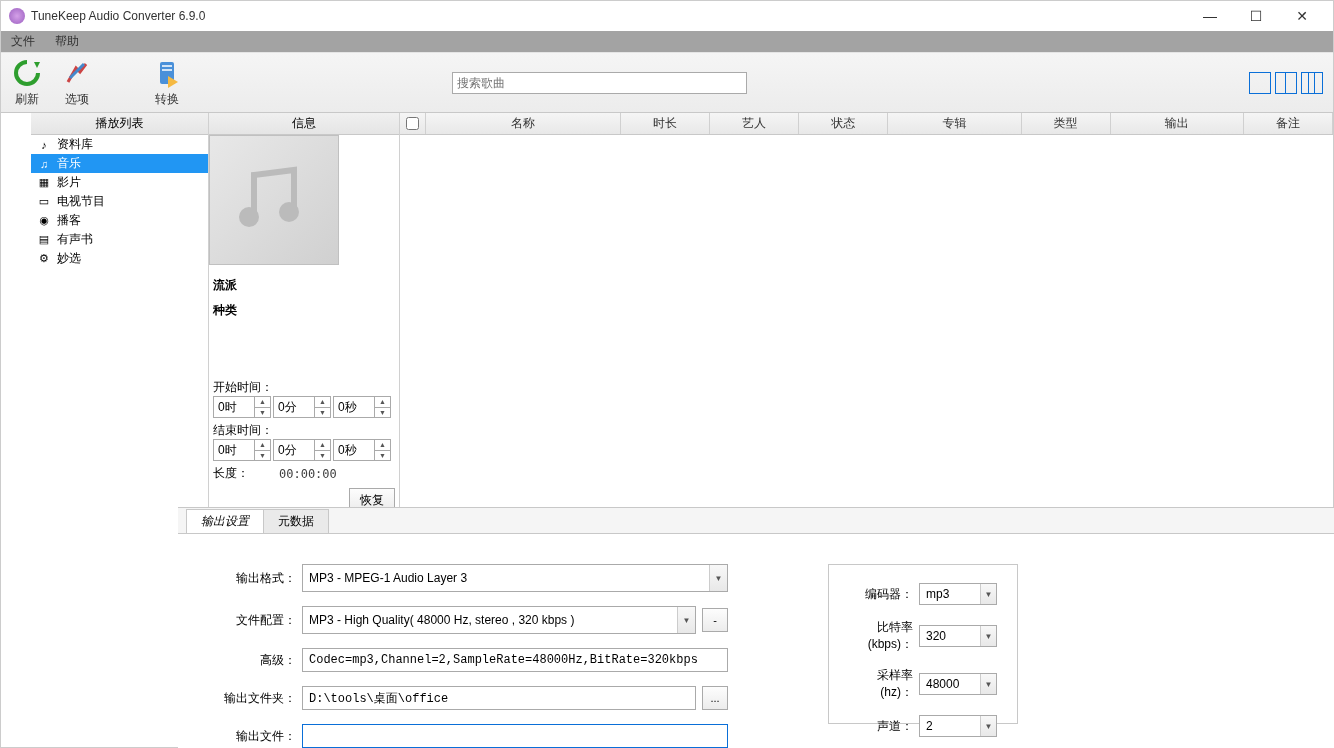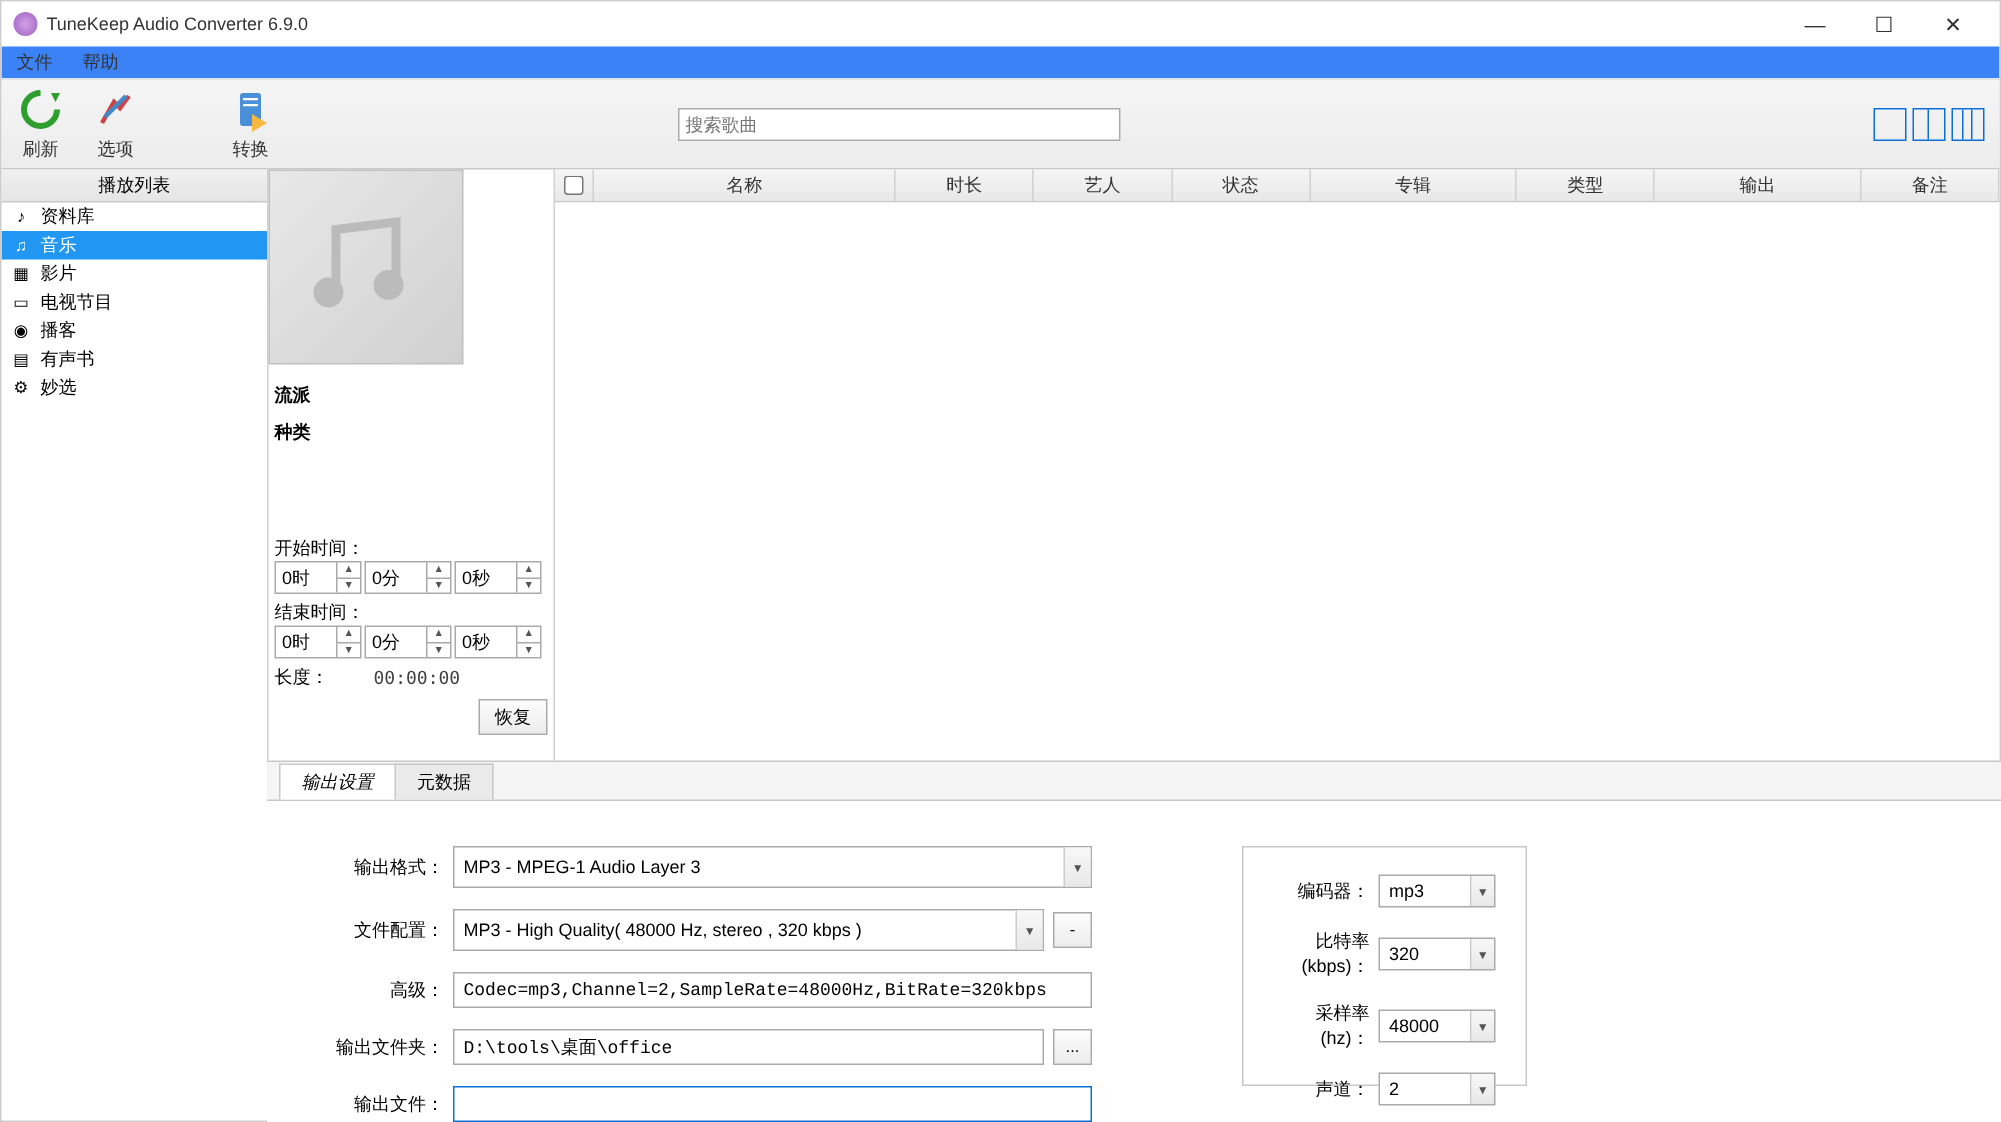--- a/index.html
+++ b/index.html
@@ -6,41 +6,41 @@
 body { width: 1334px; height: 748px; background: #fff; overflow: hidden; border: 1px solid #ccc; }
 
 
 .titlebar { height: 30px; background: #fff; display: flex; align-items: center; padding: 0 8px; }
 .titlebar .app-icon { width: 16px; height: 16px; border-radius: 50%; background: radial-gradient(circle, #d4a0e8, #9b5fc0); margin-right: 6px; }
 .titlebar .title { flex: 1; color: #333; }
 .titlebar .win-btns { display: flex; gap: 0; }
 .titlebar .win-btn { width: 46px; height: 30px; display: flex; align-items: center; justify-content: center; color: #333; font-size: 14px; }
 
 
-.menubar { height: 22px; background: #3b82f6; display: flex; align-items: center; padding: 0 6px; border-bottom: 1px solid #e5e5e5; gap: 12px; }
+.menubar { height: 22px; background: #a3a3a3; display: flex; align-items: center; padding: 0 6px; border-bottom: 1px solid #e5e5e5; gap: 12px; }
 .menubar span { color: #333; padding: 2px 4px; }
 
 
 .toolbar { height: 60px; background: linear-gradient(#f5f5f5, #ececec); border-bottom: 1px solid #c8c8c8; display: flex; align-items: center; padding: 0 10px; }
 .toolbar .tbtn { display: flex; flex-direction: column; align-items: center; margin-right: 18px; cursor: pointer; }
 .toolbar .tbtn-icon { width: 32px; height: 32px; display: flex; align-items: center; justify-content: center; }
 .toolbar .tbtn-label { font-size: 12px; color: #333; margin-top: 2px; }
 .toolbar .search-wrap { margin-left: auto; margin-right: auto; }
 .toolbar .search { width: 295px; height: 22px; border: 1px solid #aaa; padding: 0 4px; background: #fff; font-size: 12px; color: #8b5cf6; }
 .toolbar .right-icons { display: flex; gap: 4px; margin-left: auto; }
 .toolbar .layout-btn { width: 22px; height: 22px; border: 1.5px solid #0a6fd8; display: flex; }
 .toolbar .layout-btn .l { background: #0a6fd8; }
 .toolbar .layout-btn.lb1 .l { width: 100%; height: 100%; background: transparent; }
 .toolbar .layout-btn.lb2 { flex-direction: row; }
 .toolbar .layout-btn.lb2 .l { width: 50%; height: 100%; background: transparent; border-right: 1.5px solid #0a6fd8; }
 .toolbar .layout-btn.lb3 { flex-direction: row; }
 .toolbar .layout-btn.lb3 .l { width: 33%; height: 100%; background: transparent; border-right: 1.5px solid #0a6fd8; }
 
 
-.main { display: flex; height: calc(100% - 30px - 22px - 60px); }
+.main { display: flex; height: calc(100% - 30px - 22px - 60px); margin-left: 30px; }
 
 
 .sidebar-left { width: 178px; border-right: 1px solid #d0d0d0; display: flex; flex-direction: column; }
 .sidebar-header { background: linear-gradient(#f0f0f0, #e5e5e5); height: 22px; display: flex; align-items: center; justify-content: center; border-bottom: 1px solid #c8c8c8; font-size: 12px; }
 .playlist-item { height: 19px; display: flex; align-items: center; padding: 0 6px; gap: 6px; cursor: pointer; }
 .playlist-item.selected { background: #2196f3; color: #fff; }
 .playlist-icon { width: 14px; height: 14px; display: inline-flex; align-items: center; justify-content: center; font-size: 11px; }
 
 
 .info-panel { width: 191px; border-right: 1px solid #d0d0d0; display: flex; flex-direction: column; }
@@ -189,20 +189,21 @@
       <span class="playlist-icon">▤</span>
       <span>有声书</span>
     </div>
     <div class="playlist-item">
       <span class="playlist-icon">⚙</span>
       <span>妙选</span>
     </div>
   </div>
 
   <div class="info-panel">
+    <div class="info-header">信息</div>
     <div class="album-art">
       <svg width="90" height="90" viewBox="0 0 90 90">
           <path d="M25 60 L25 20 L65 15 L65 55" stroke="#bbb" stroke-width="6" fill="none"></path>
           <circle cx="20" cy="62" r="10" fill="#bbb"></circle>
           <circle cx="60" cy="57" r="10" fill="#bbb"></circle>
         </svg>
     </div>
     <div class="info-body">
       <div class="info-label">流派</div>
       <div class="info-label">种类</div>

